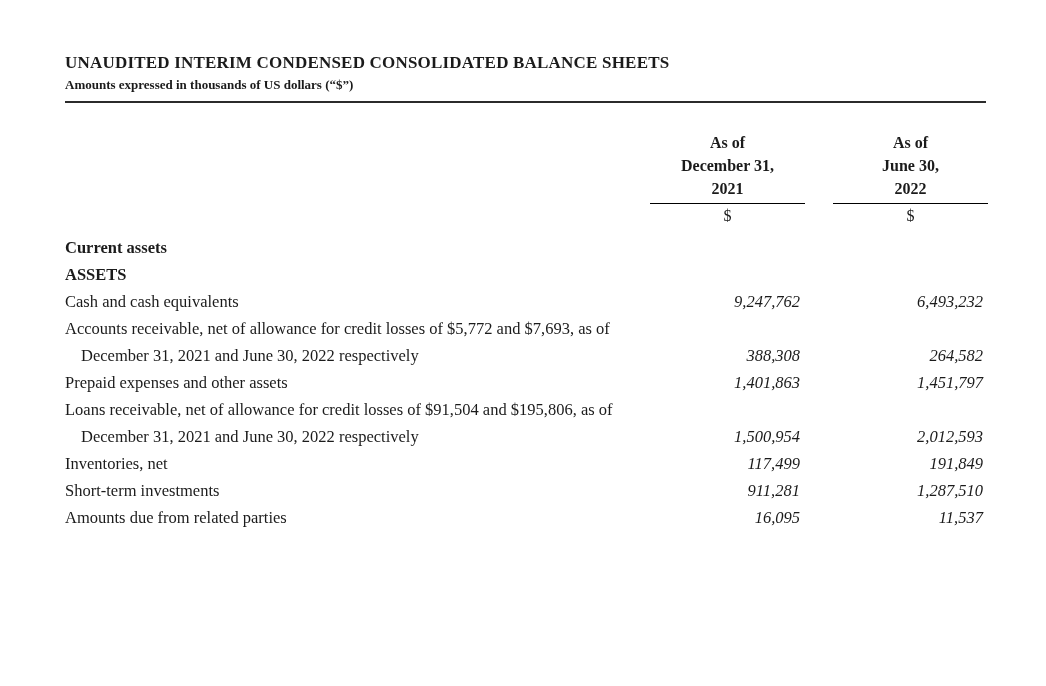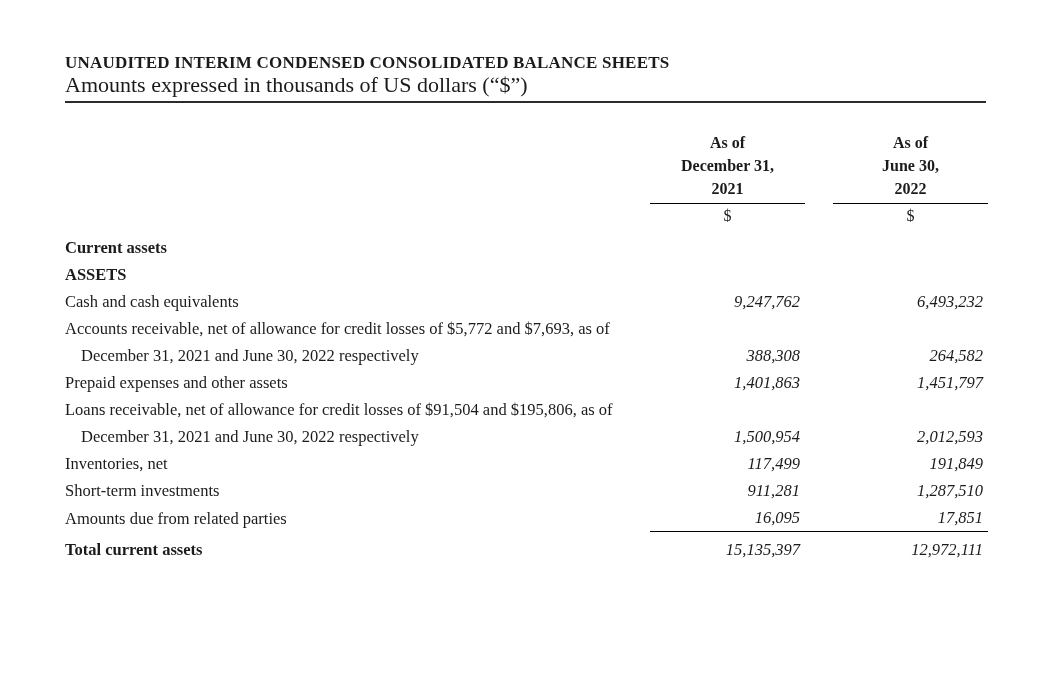--- a/index.html
+++ b/index.html
@@ -10,21 +10,21 @@
     color: #1b1b1b;
     overflow: hidden;
   }
   .content { padding: 52px 0 0 65px; width: 923px; }
 
   .doc-title {
     font-size: 17px; font-weight: 700; line-height: 22px;
     letter-spacing: 0.2px; white-space: nowrap;
   }
   .doc-subtitle {
-    font-size: 22px; font-weight: 400; line-height: 22px;
+    font-size: 13px; font-weight: 700; line-height: 22px;
   }
   .header-rule {
     border: none; border-top: 2.5px solid #2b2b2b;
     margin: 5px 0 0 0; width: 921px;
   }
 
   table.bs {
     border-collapse: collapse; table-layout: fixed;
     width: 923px; font-size: 16.5px;
   }
@@ -142,24 +142,18 @@
         <tr class="row-item">
     <td class="lbl">Short-term investments</td>
     <td class="num">911,281</td>
     <td></td>
     <td class="num">1,287,510</td>
   </tr>
         <tr class="row-item">
     <td class="lbl">Amounts due from related parties</td>
     <td class="num">16,095</td>
     <td></td>
-    <td class="num">17,851</td>
-  </tr>
-        <tr class="row-total">
-    <td class="lbl">Total current assets</td>
-    <td class="num">15,135,397</td>
-    <td></td>
-    <td class="num">12,972,111</td>
+    <td class="num">11,537</td>
   </tr>
       </tbody>
   </table>
 
 </div>
 
 </body></html>

